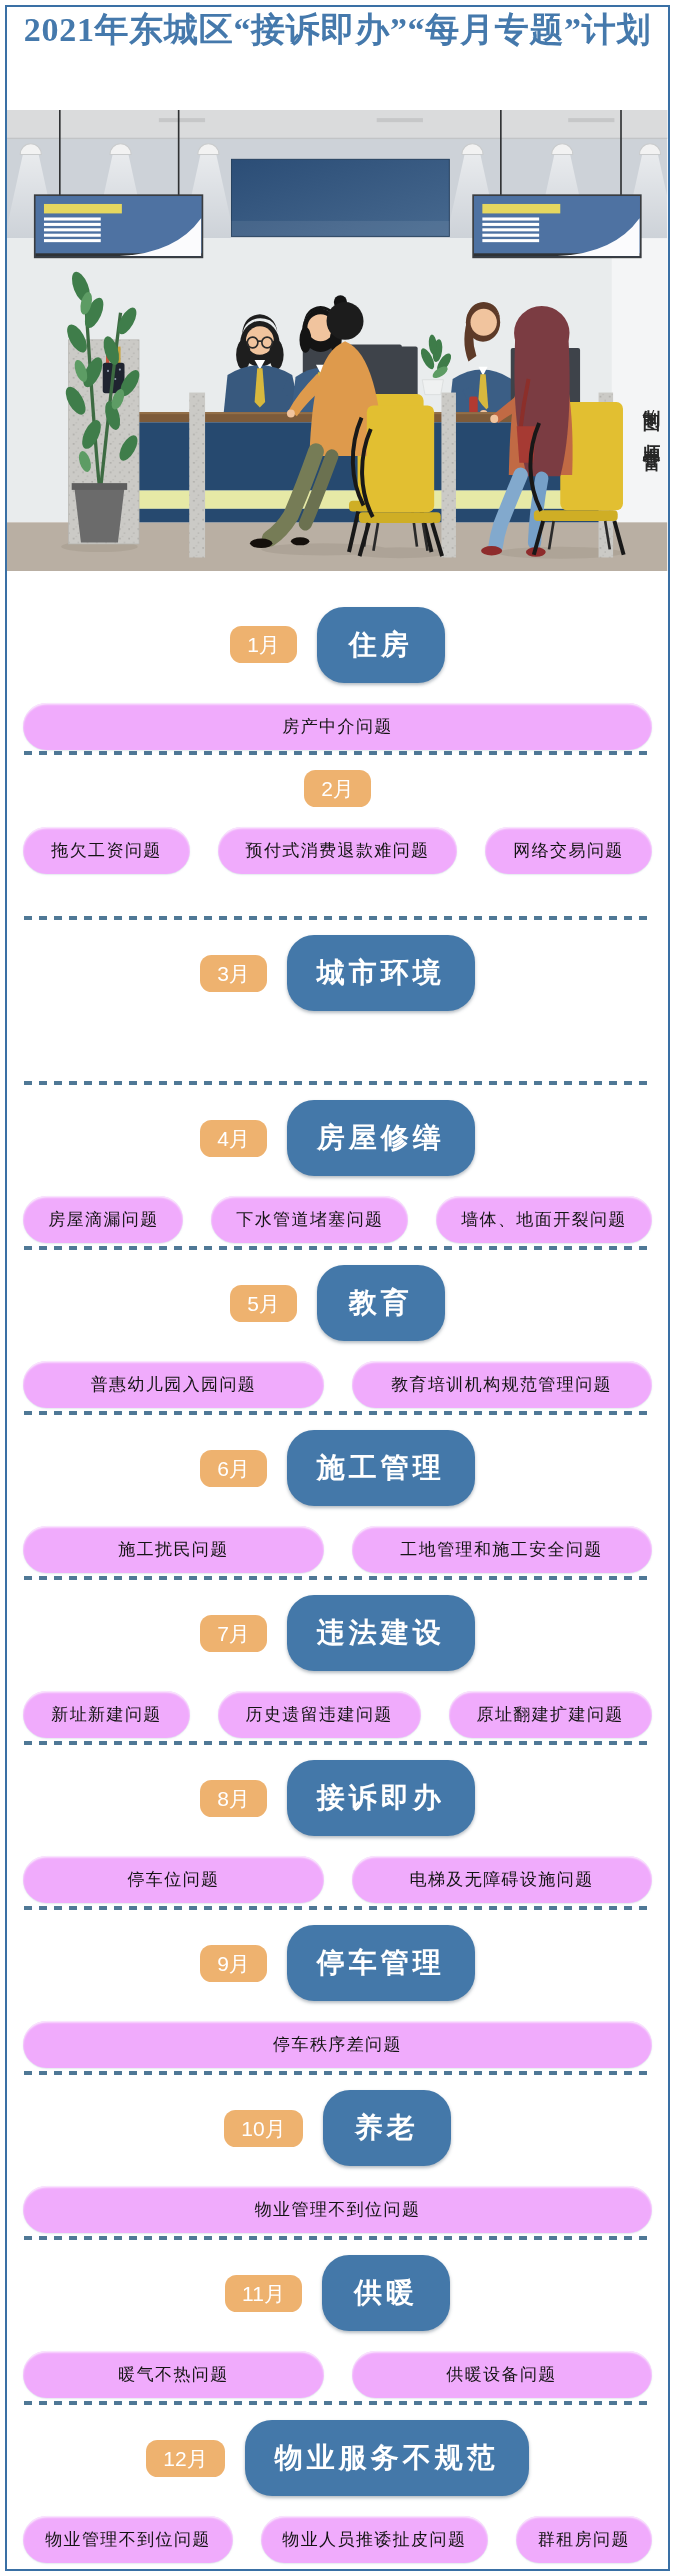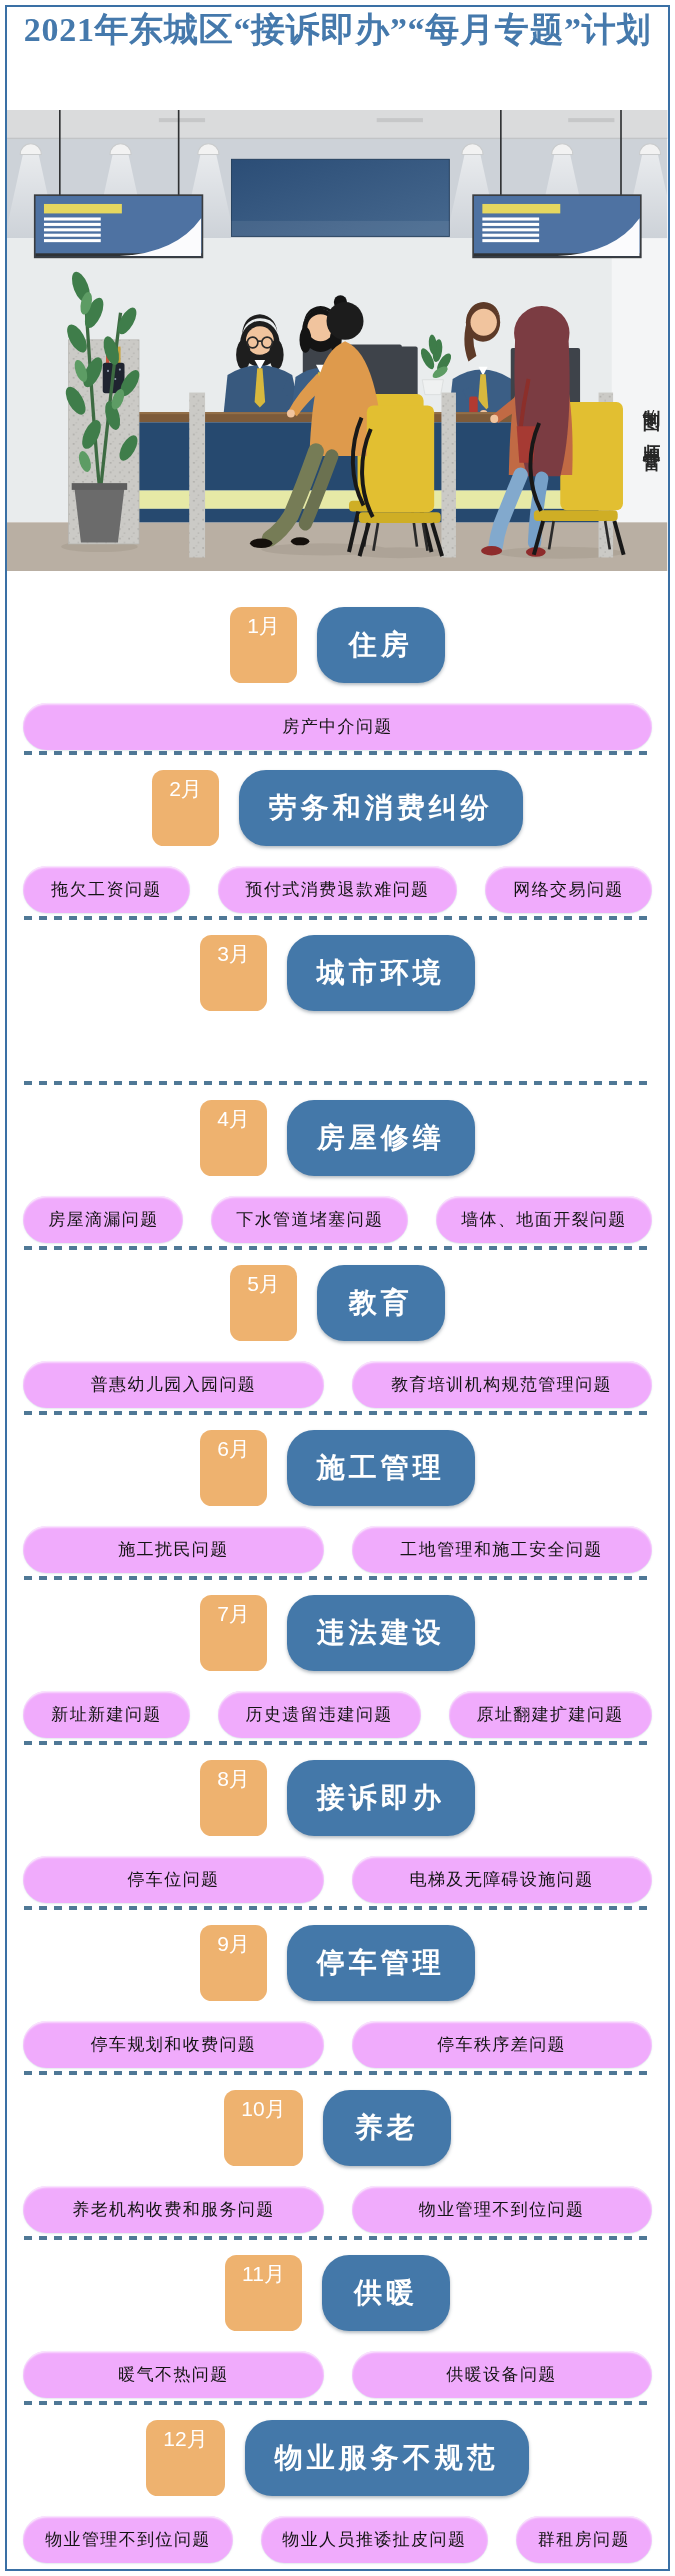--- a/index.html
+++ b/index.html
@@ -31,21 +31,21 @@
   
   .sections{padding-top:15px;}
   .month-block{height:165px;box-sizing:border-box;}
   .month-block:first-child{padding-top:5.4px;}
   .dashes{
     height:4px;margin:0 17px;
     background:repeating-linear-gradient(90deg,#4f7896 0 8px,transparent 8px 15px);
   }
   .month-block:first-child .dashes{display:none;}
   .pill-row{
-    display:flex;justify-content:center;gap:20px;margin-top:15px;
+    display:flex;justify-content:center;align-items:center;gap:20px;margin-top:15px;
   }
   .month-pill{
     background:#eeb26f;color:#ffffff;font-size:21px;line-height:1;
     padding:8px 17px;border-radius:11.5px;white-space:nowrap;
     font-family:"Liberation Sans",sans-serif;
   }
   .topic-pill{
     background:#4478a9;color:#ffffff;font-weight:bold;font-size:28px;
     letter-spacing:4px;min-width:128px;height:76px;box-sizing:border-box;
     padding:0 30px;border-radius:27px;display:flex;align-items:center;
@@ -341,21 +341,20 @@
     </div>
     <div class="items-row two">
             <span class="issue-pill">房产中介问题</span>
           </div>
   </section>
 
   <section class="month-block">
     <div class="dashes"></div>
     <div class="pill-row">
       <span class="month-pill">2月</span>
-      <span class="topic-pill">劳务和消费纠纷</span>
     </div>
     <div class="items-row">
             <span class="issue-pill">拖欠工资问题</span>
             <span class="issue-pill">预付式消费退款难问题</span>
             <span class="issue-pill">网络交易问题</span>
           </div>
   </section>
 
   <section class="month-block">
     <div class="dashes"></div>
@@ -427,33 +426,31 @@
           </div>
   </section>
 
   <section class="month-block">
     <div class="dashes"></div>
     <div class="pill-row">
       <span class="month-pill">9月</span>
       <span class="topic-pill">停车管理</span>
     </div>
     <div class="items-row two">
-            <span class="issue-pill">停车规划和收费问题</span>
             <span class="issue-pill">停车秩序差问题</span>
           </div>
   </section>
 
   <section class="month-block">
     <div class="dashes"></div>
     <div class="pill-row">
       <span class="month-pill">10月</span>
       <span class="topic-pill">养老</span>
     </div>
     <div class="items-row two">
-            <span class="issue-pill">养老机构收费和服务问题</span>
             <span class="issue-pill">物业管理不到位问题</span>
           </div>
   </section>
 
   <section class="month-block">
     <div class="dashes"></div>
     <div class="pill-row">
       <span class="month-pill">11月</span>
       <span class="topic-pill">供暖</span>
     </div>

